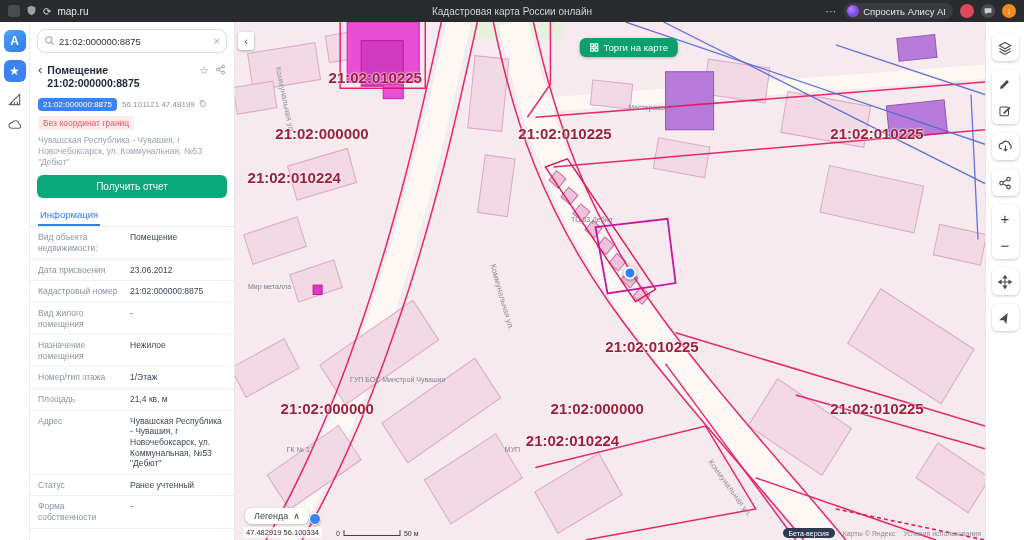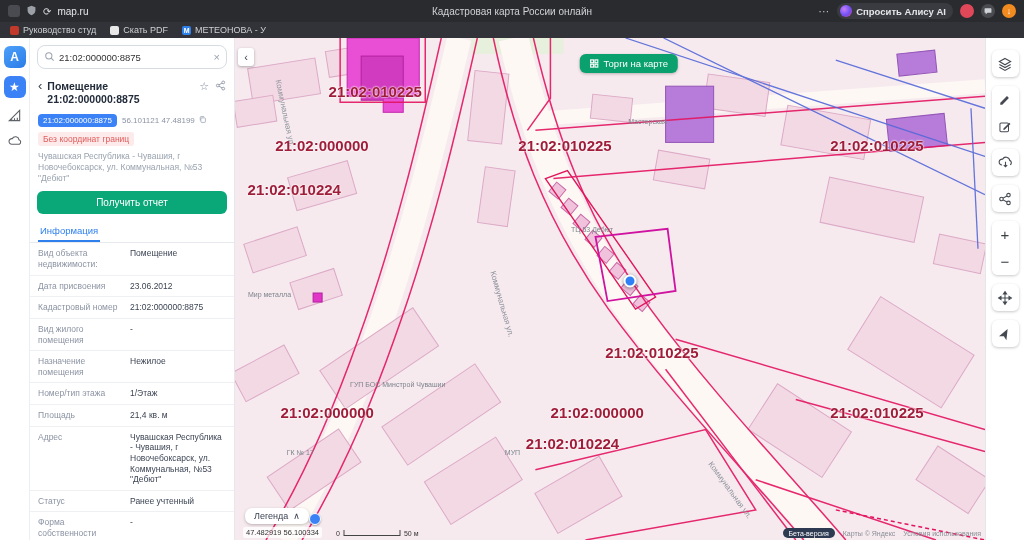--- a/index.html
+++ b/index.html
@@ -7,21 +7,21 @@
   .app { position:relative; width:1024px; height:540px; display:flex; flex-direction:column; }
 
   
   .topbar { height:22px; background:#2a2b2f; display:flex; align-items:center; color:#d9dbde; font-size:10px; padding:0 8px; flex:0 0 auto; }
   .topbar .left { display:flex; align-items:center; gap:6px; width:250px; }
   .topbar .center { flex:1; text-align:center; color:#cfd2d6; }
   .topbar .right { display:flex; align-items:center; gap:7px; justify-content:flex-end; width:250px; }
   .chip { width:12px; height:12px; border-radius:3px; background:#4a4b50; display:inline-block; }
   .urltext { color:#e4e6e9; }
   .tb-ellipsis { color:#b9bcc1; font-size:11px; letter-spacing:1px; }
-  .alice-pill { display:flex; align-items:center; gap:4px; background:#3a3b40; border-radius:10px; padding:2px 7px 2px 3px; color:#e4e6e9; font-size:9.5px;font-weight:bold; }
+  .alice-pill { display:flex; align-items:center; gap:4px; background:#3a3b40; border-radius:10px; padding:2px 7px 2px 3px; color:#e4e6e9; font-size:9.5px; }
   .alice-orb { width:12px; height:12px; border-radius:50%; background:radial-gradient(circle at 35% 35%, #c77df7, #6e4ff6 55%, #e7436a); }
   .circle-ic { width:14px; height:14px; border-radius:50%; display:flex; align-items:center; justify-content:center; font-size:9px; color:#fff; }
   .av-red { background:#e0485a; }
   .av-dark { background:#4a4b50; }
   .av-orange { background:#f28b1f; font-weight:bold; }
 
   .bookmarks { height:16px; background:#323338; display:flex; align-items:center; gap:14px; padding:0 10px; font-size:9px; color:#cdd0d4; flex:0 0 auto; }
   .bm { display:flex; align-items:center; gap:4px; }
   .fav { width:9px; height:9px; border-radius:2px; display:inline-block; }
   .fav-red { background:#c0392b; }
@@ -111,34 +111,20 @@
       <span class="circle-ic av-red"></span>
       <span class="circle-ic av-dark">
         <svg width="8" height="8" viewBox="0 0 14 14" fill="#cfd2d6">
             <path d="M2 2 h10 a1 1 0 0 1 1 1 v6 a1 1 0 0 1 -1 1 H6 L3 13 V10 H2 a1 1 0 0 1 -1 -1 V3 a1 1 0 0 1 1 -1 Z"></path>
           </svg>
       </span>
       <span class="circle-ic av-orange">↓</span>
     </div>
   </div>
 
-  <div class="bookmarks">
-    <span class="bm">
-      <span class="fav fav-red"></span>
-      <span>Руководство студ</span>
-    </span>
-    <span class="bm">
-      <span class="fav fav-white"></span>
-      <span>Скать PDF</span>
-    </span>
-    <span class="bm">
-      <span class="fav fav-blue">M</span>
-      <span>МЕТЕОНОВА - У</span>
-    </span>
-  </div>
 
   <div class="content">
 
     <div class="rail">
       <div class="rail-logo">A</div>
       <div class="rail-star">★</div>
       <div class="rail-ic">
         <svg width="15" height="15" viewBox="0 0 16 16" fill="none" stroke="#5f6368" stroke-width="1.2">
             <path d="M2.5 13.5 L13.5 2.5 L13.5 13.5 Z"></path>
             <path d="M5 13.5 L5 11.5 M8 13.5 L8 11 M11 13.5 L11 10.5"></path>

